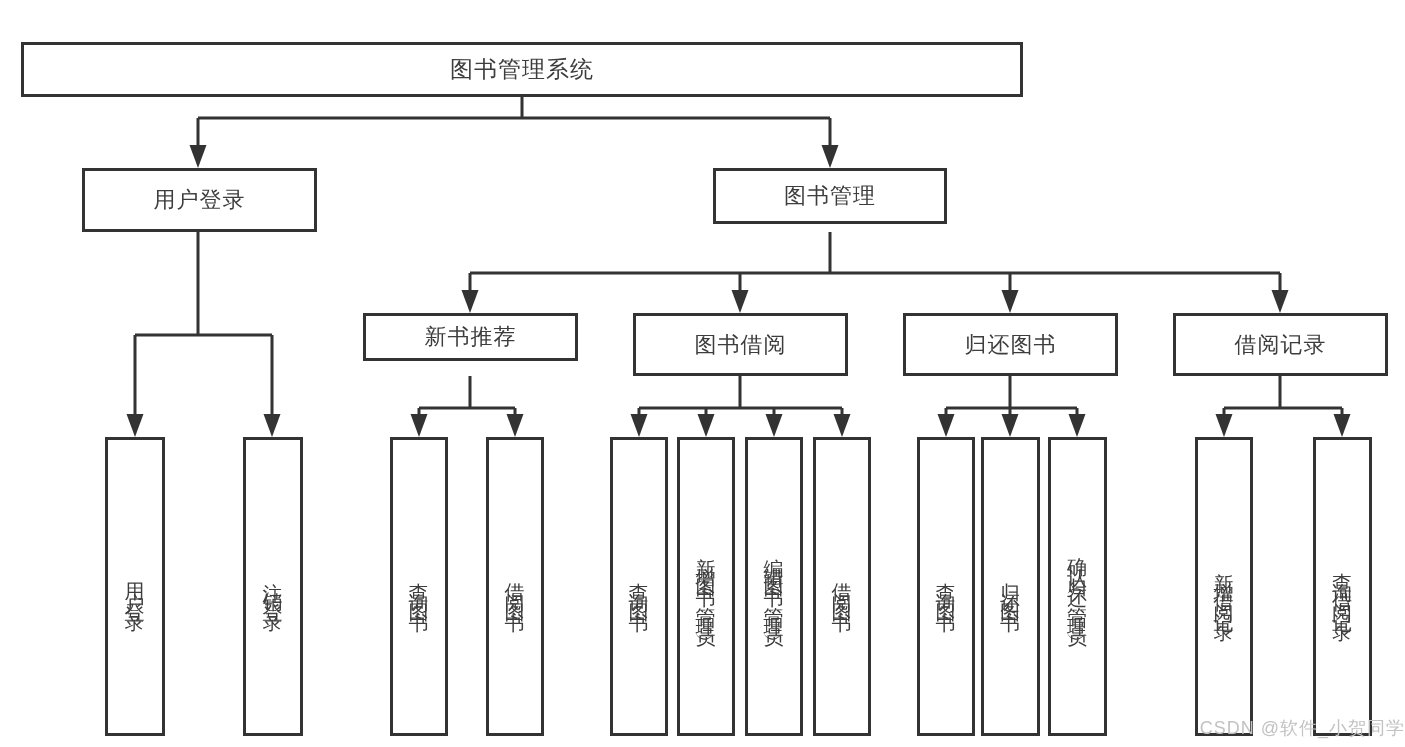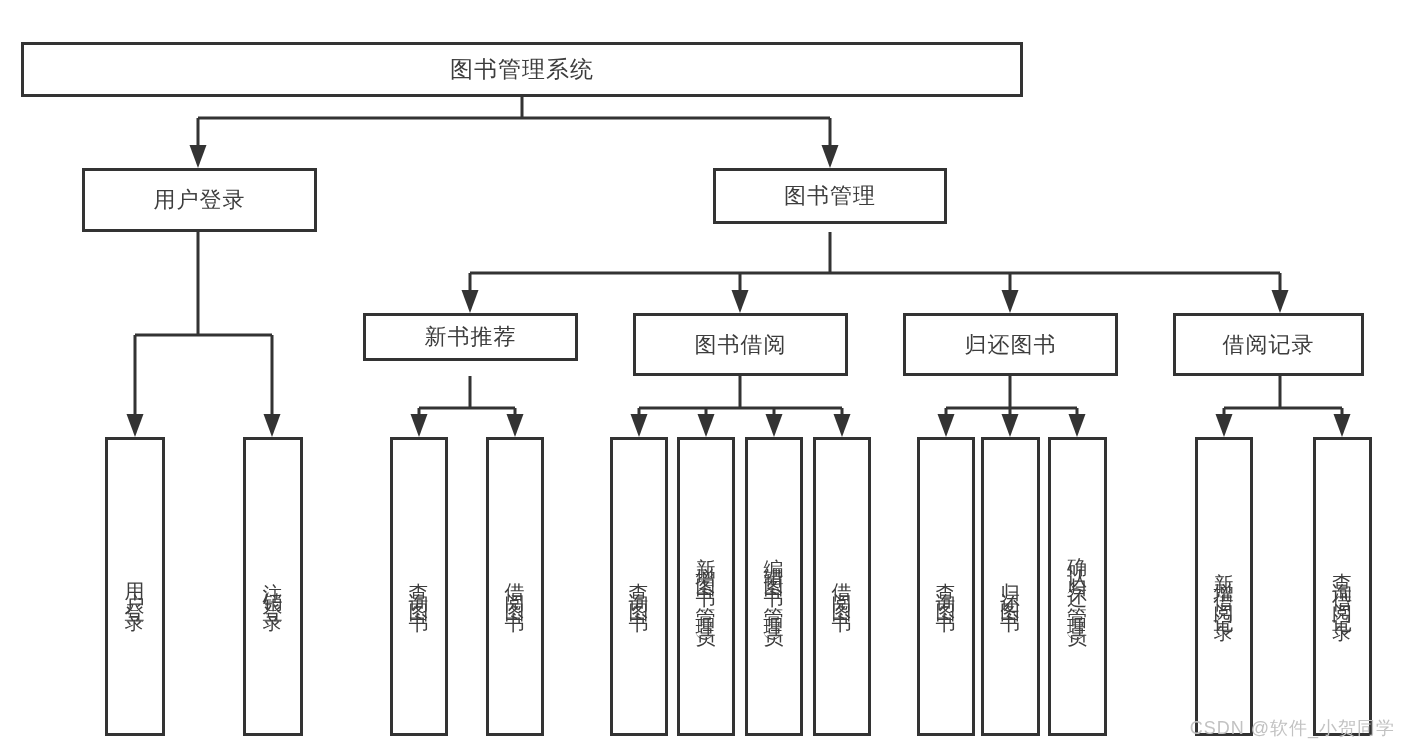--- a/index.html
+++ b/index.html
@@ -59,21 +59,21 @@
     color: #3d3d3d;
     font-size: 20px;
     writing-mode: vertical-rl;
     -webkit-text-orientation: mixed;
     text-orientation: mixed;
     letter-spacing: 10px;
     line-height: 1;
   }
   #watermark {
     position: absolute;
-    right: 10px;
+    right: 0;
     bottom: 7px;
     font-size: 18px;
     color: #c2c2c2;
     letter-spacing: 1px;
     z-index: 5;
     margin-top: 9px;
   }
 </style>
 </head>
 <body>
@@ -131,21 +131,21 @@
   </svg>
 
   <div class="node root" style="left:21px; top:13px; width:1002px; height:55px;">图书管理系统</div>
 
   <div class="node" style="left:82px; top:168px; width:235px; height:64px;">用户登录</div>
   <div class="node" style="left:713px; top:168px; width:234px; height:56px;">图书管理</div>
 
   <div class="node" style="left:363px; top:313px; width:215px; height:48px;">新书推荐</div>
   <div class="node" style="left:633px; top:313px; width:215px; height:63px;">图书借阅</div>
   <div class="node" style="left:903px; top:313px; width:215px; height:63px;">归还图书</div>
-  <div class="node" style="left:1173px; top:313px; width:191px; height:63px;">借阅记录</div>
+  <div class="node" style="left:1173px; top:313px; width:215px; height:63px;">借阅记录</div>
 
   <div class="leaf" style="left:105px; top:437px; width:60px; height:299px;">用户登录</div>
   <div class="leaf" style="left:243px; top:437px; width:60px; height:299px;">注销登录</div>
 
   <div class="leaf" style="left:390px; top:437px; width:58px; height:299px;">查询图书</div>
   <div class="leaf" style="left:486px; top:437px; width:58px; height:299px;">借阅图书</div>
 
   <div class="leaf" style="left:610px; top:437px; width:58px; height:299px;">查询图书</div>
   <div class="leaf" style="left:677px; top:437px; width:58px; height:299px;">新增图书（管理员）</div>
   <div class="leaf" style="left:745px; top:437px; width:58px; height:299px;">编辑图书（管理员）</div>

